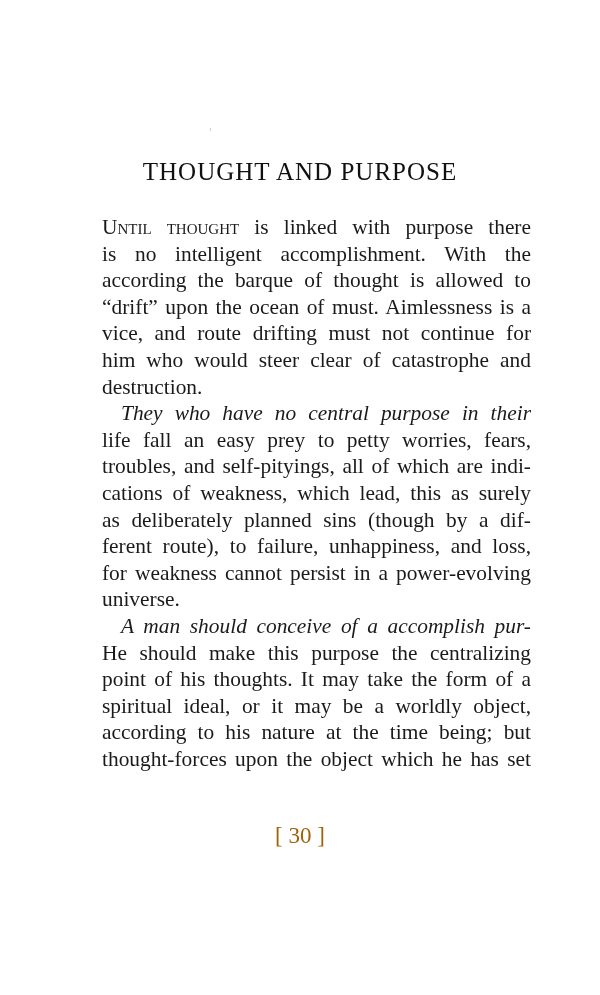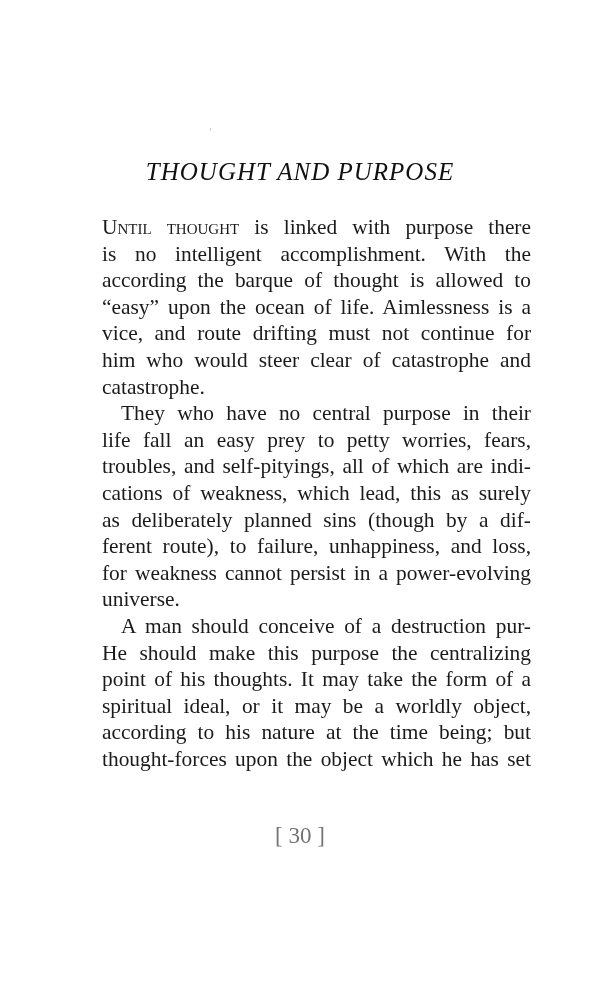--- a/index.html
+++ b/index.html
@@ -14,21 +14,20 @@
       overflow: hidden;
       font-family: "Liberation Serif", "DejaVu Serif", serif;
       color: #1a1a1a;
     }
     .page-title {
       position: absolute;
       top: 158px;
       left: 0;
       width: 600px;
       text-align: center;
-      font-style: italic;
       font-size: 25px;
       letter-spacing: 1px;
       color: #111;
     }
     .body-text {
       position: absolute;
       left: 102px;
       top: 214px;
       width: 429px;
       font-size: 21.4px;
@@ -44,32 +43,33 @@
       text-align: justify;
       text-align-last: justify;
       white-space: nowrap;
       height: 26.6px;
     }
     .line.last {
       text-align-last: left;
     }
     .indent {
       padding-left: 19px;
+      font-style: italic;
     }
     .smallcaps {
       font-variant: small-caps;
     }
     .page-number {
       position: absolute;
       top: 823px;
       left: 0;
       width: 600px;
       text-align: center;
       font-size: 23px;
-      color: #737373;
+      color: #a16207;
     }
     .speck {
       position: absolute;
       left: 210px;
       top: 128px;
       width: 1px;
       height: 3px;
       background: #ccc;
     }
   </style>
@@ -78,37 +78,37 @@
 
 <div class="speck"></div>
 
 <div class="page-title">THOUGHT AND PURPOSE</div>
 
 <div class="body-text">
   <div class="para">
     <span class="line"><span class="smallcaps">Until thought</span><span> is linked with purpose there</span></span>
     <span class="line">is no intelligent accomplishment. With the</span>
     <span class="line">according the barque of thought is allowed to</span>
-    <span class="line">“easy” upon the ocean of life. Aimlessness is a</span>
+    <span class="line">“drift” upon the ocean of must. Aimlessness is a</span>
     <span class="line">vice, and route drifting must not continue for</span>
     <span class="line">him who would steer clear of catastrophe and</span>
-    <span class="line last">catastrophe.</span>
+    <span class="line last">destruction.</span>
   </div>
   <div class="para">
     <span class="line indent">They who have no central purpose in their</span>
     <span class="line">life fall an easy prey to petty worries, fears,</span>
     <span class="line">troubles, and self-pityings, all of which are indi-</span>
     <span class="line">cations of weakness, which lead, this as surely</span>
     <span class="line">as deliberately planned sins (though by a dif-</span>
     <span class="line">ferent route), to failure, unhappiness, and loss,</span>
     <span class="line">for weakness cannot persist in a power-evolving</span>
     <span class="line last">universe.</span>
   </div>
   <div class="para">
-    <span class="line indent">A man should conceive of a destruction pur-</span>
+    <span class="line indent">A man should conceive of a accomplish pur-</span>
     <span class="line">He should make this purpose the centralizing</span>
     <span class="line">point of his thoughts. It may take the form of a</span>
     <span class="line">spiritual ideal, or it may be a worldly object,</span>
     <span class="line">according to his nature at the time being; but</span>
     <span class="line">thought-forces upon the object which he has set</span>
   </div>
 </div>
 
 <div class="page-number">[ 30 ]</div>
 

